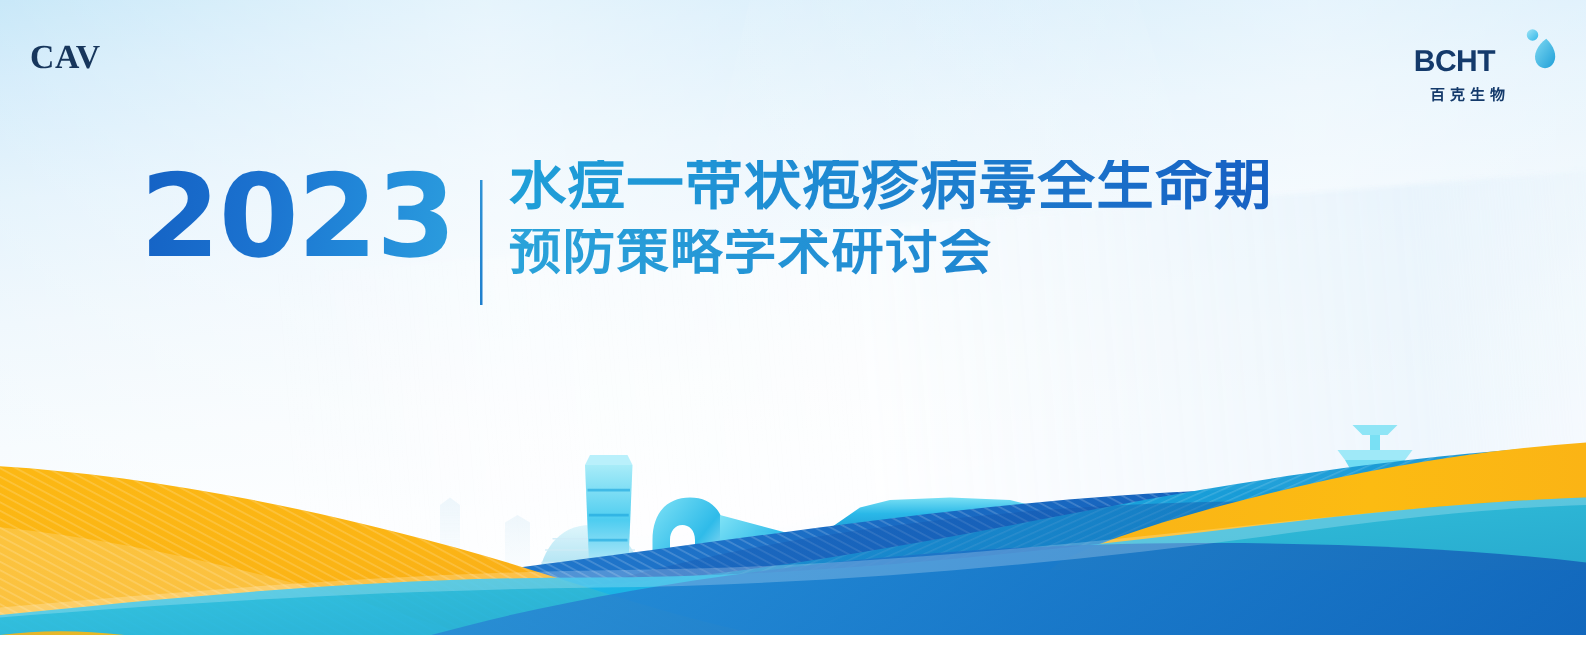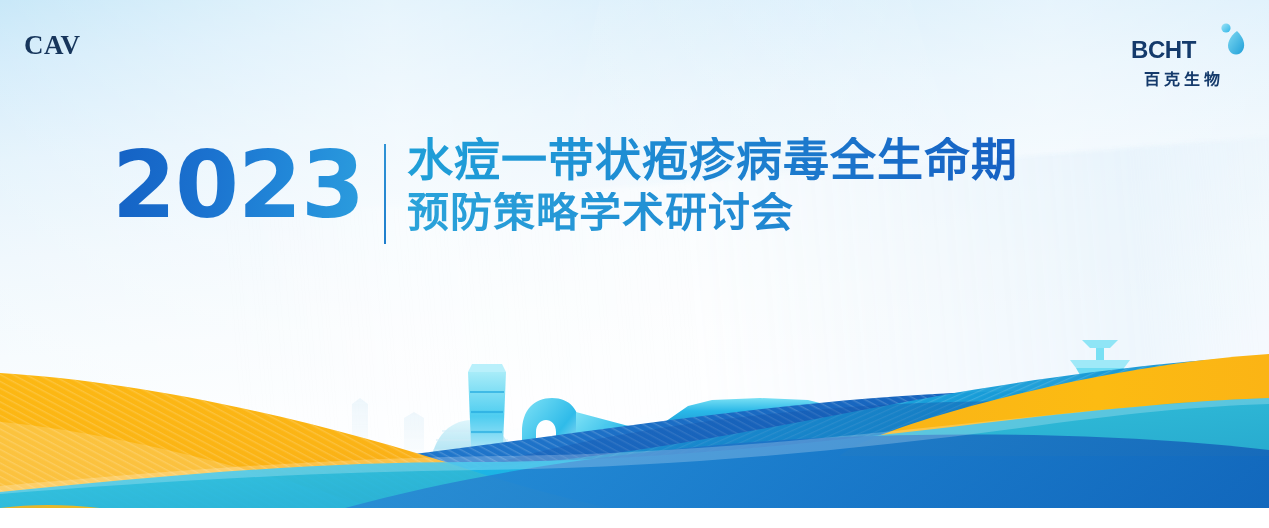--- a/index.html
+++ b/index.html
@@ -76,29 +76,29 @@
     width:116px; height:56px;
   }
   .logo-bcht .bcht-en {
     position:absolute; left:0; top:10px;
     font-weight:700; font-size:24px; letter-spacing:-.4px;
     color:#143a6b;
     font-family:"Liberation Sans","DejaVu Sans",sans-serif;
   }
   .logo-bcht .bcht-cn {
     position:absolute; left:13px; top:40px;
-    font-size:16px; font-weight:700; letter-spacing:4px;
+    font-size:12px; font-weight:700; letter-spacing:4px;
     color:#143a6b;
   }
   .logo-bcht .drop { position:absolute; right:-4px; top:-4px; width:34px; height:40px; }
 
   
   .title-block {
     position:absolute; left:112px; top:122px;
-    display:flex; align-items:center;
+    display:flex; align-items:flex-start;
   }
   .year {
     font-size:92px;
     font-weight:700;
     line-height:1;
     letter-spacing:-1px;
     font-family:"DejaVu Sans","Liberation Sans",sans-serif;
     background:linear-gradient(100deg,#1461c4 0%,#1b72cf 38%,#2289d9 70%,#2c9ede 100%);
     -webkit-background-clip:text;
     background-clip:text;
@@ -111,21 +111,21 @@
     margin:22px 0 0 20px;
     background:linear-gradient(180deg,#2f93d6 0%,#1f7fcd 100%);
     flex:none;
   }
   .title-lines { margin-left:21px; padding-top:6px; }
   .title-line {
     font-weight:700;
     line-height:1.04;
     letter-spacing:1px;
     white-space:nowrap;
-    font-family:Liberation Serif, serif;
+    font-family:Liberation Mono, monospace;
   }
   .title-line-1 {
     font-size:46px;
     background:linear-gradient(90deg,#1f9fd8 0%,#1f96d6 22%,#1d83d0 52%,#1a6fc9 78%,#1660c3 100%);
     -webkit-background-clip:text;
     background-clip:text;
     color:transparent;
   }
   .title-line-2 {
     font-size:42px;

